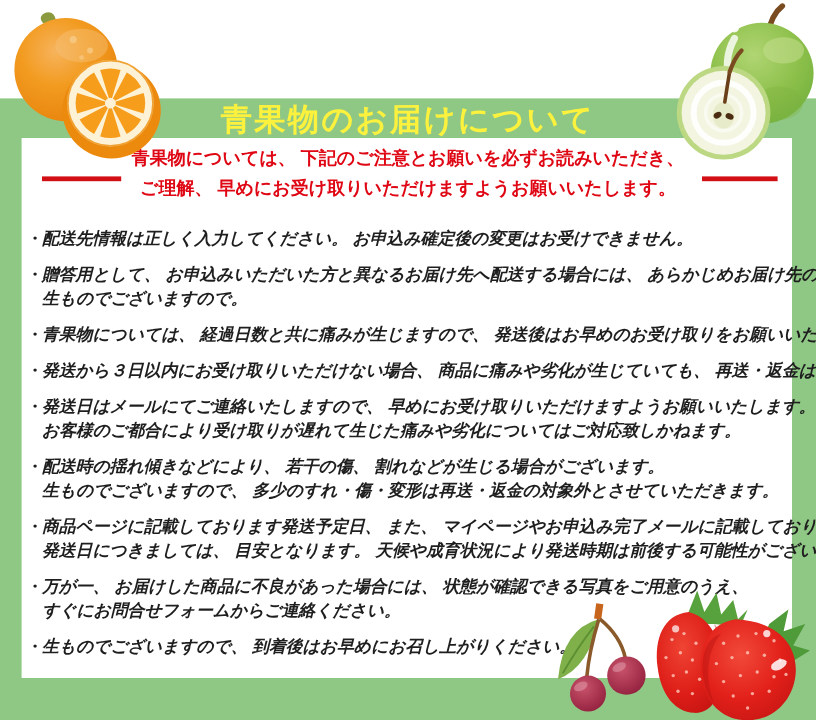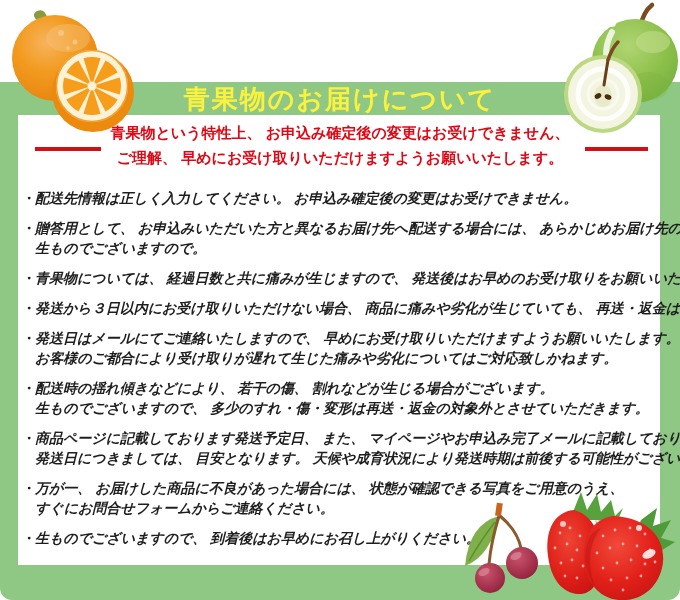--- a/index.html
+++ b/index.html
@@ -1,19 +1,18 @@
 <!DOCTYPE html>
 <html><head>
 <meta charset="utf-8">
 <style>
   html,body{margin:0;padding:0;background:#ffffff;}
   .page{
     position:relative;width:680px;height:600px;background:#ffffff;overflow:hidden;
     font-family:"Liberation Sans","DejaVu Sans",sans-serif;
-    border-radius:12px;
   }
   .frame-green{position:absolute;left:0;top:82px;width:680px;height:518px;background:#8fc885;}
   .frame-white{position:absolute;left:18px;top:115px;width:642px;height:450px;background:#ffffff;}
   .title-band{
     position:absolute;left:0;top:82px;width:680px;height:33px;
     display:flex;align-items:center;justify-content:center;z-index:2;
   }
   .title-band span{
     color:#fcf23d;font-size:26px;font-weight:bold;letter-spacing:2px;line-height:1;
     white-space:nowrap;
@@ -44,21 +43,21 @@
 <div class="page">
 
   <div class="frame-green"></div>
   <div class="frame-white"></div>
 
   <div class="title-band">
     <span>青果物のお届けについて</span>
   </div>
 
   <div class="notice">
-    <div>青果物という特性上、 お申込み確定後の変更はお受けできません、</div>
+    <div>青果物については、 下記のご注意とお願いを必ずお読みいただき、</div>
     <div>ご理解、 早めにお受け取りいただけますようお願いいたします。</div>
   </div>
   <div class="rule rule-left"></div>
   <div class="rule rule-right"></div>
 
   <ul class="notes">
     <li>
       <span class="marker">・</span>
       <div class="ln">配送先情報は正しく入力してください。 お申込み確定後の変更はお受けできません。</div>
     </li>

